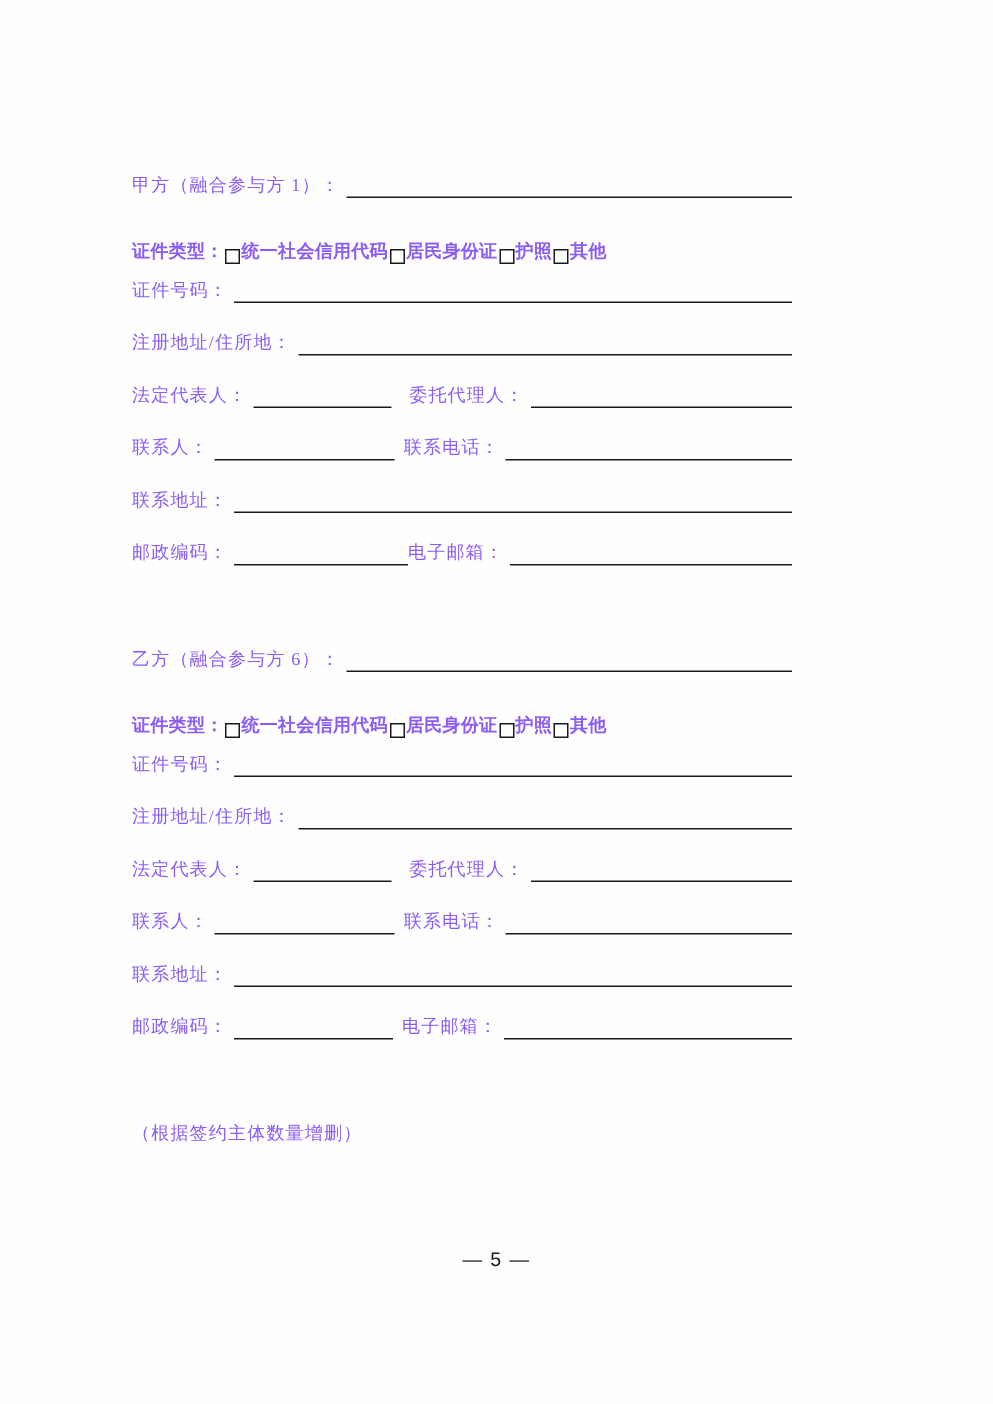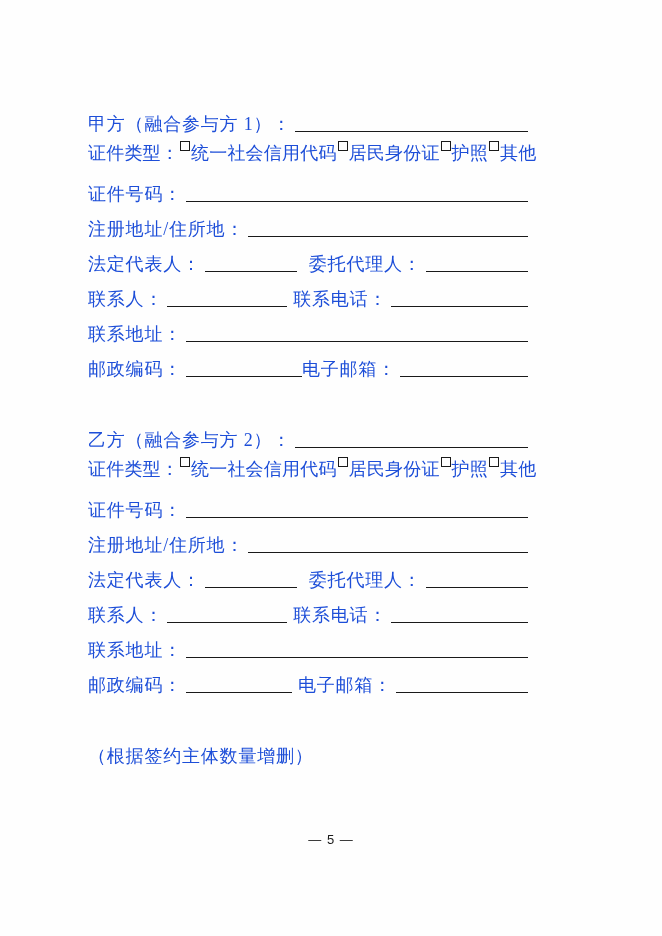--- a/index.html
+++ b/index.html
@@ -34,23 +34,23 @@
   .row {
     height: 35px;
     display: flex;
     align-items: center;
     white-space: nowrap;
     font-size: 14.5px;
     letter-spacing: 0.6px;
   }
 
   .label {
-    font-size: 18px;
+    font-size: 12px;
     letter-spacing: 0.8px;
-    color: #1d4ed8;
+    color: #8b5cf6;
   }
 
   .label-tight {
     letter-spacing: 0.2px;
   }
 
   
   .blank {
     border-bottom: 1px solid #1a1a1a;
     height: 15px;
@@ -72,25 +72,26 @@
     height: 10px;
     border: 1px solid #1a1a1a;
     margin: 0 1px 0 1px;
     vertical-align: -1px;
     box-sizing: border-box;
     flex: 0 0 auto;
   }
 
   .cert-row {
     display: flex;
-    align-items: flex-start;
+    align-items: flex-end;
     white-space: nowrap;
     height: 35px;
     font-size: 14.5px;
     letter-spacing: 0.5px;
+    font-weight: bold;
   }
 
   .spacer-block {
     height: 36px;
   }
 
   .note-row {
     height: 35px;
     display: flex;
     align-items: center;
@@ -174,21 +175,21 @@
         <span class="blank grow"></span>
       </div>
 
     </div>
 
     <div class="spacer-block"></div>
 
     <div>
 
       <div class="row">
-        <span class="label">乙方（融合参与方 2）：</span>
+        <span class="label">乙方（融合参与方 6）：</span>
         <span class="blank grow"></span>
       </div>
 
       <div class="cert-row">
         <span class="label label-tight">证件类型：</span>
         <span class="checkbox"></span>
         <span class="label label-tight">统一社会信用代码</span>
         <span class="checkbox"></span>
         <span class="label label-tight">居民身份证</span>
         <span class="checkbox"></span>

